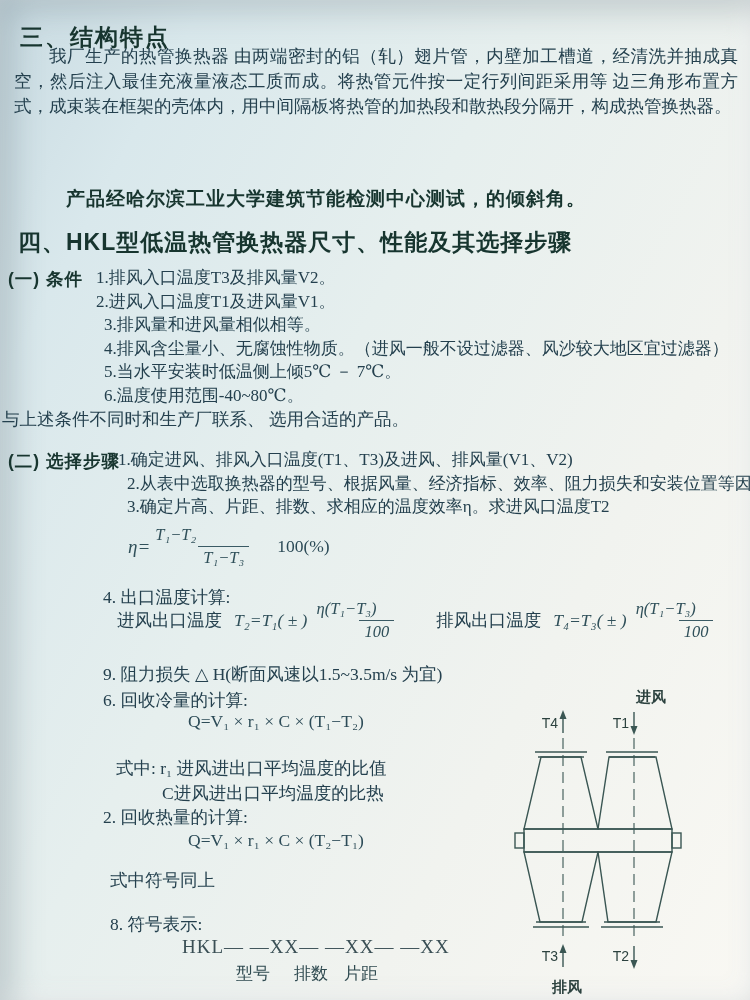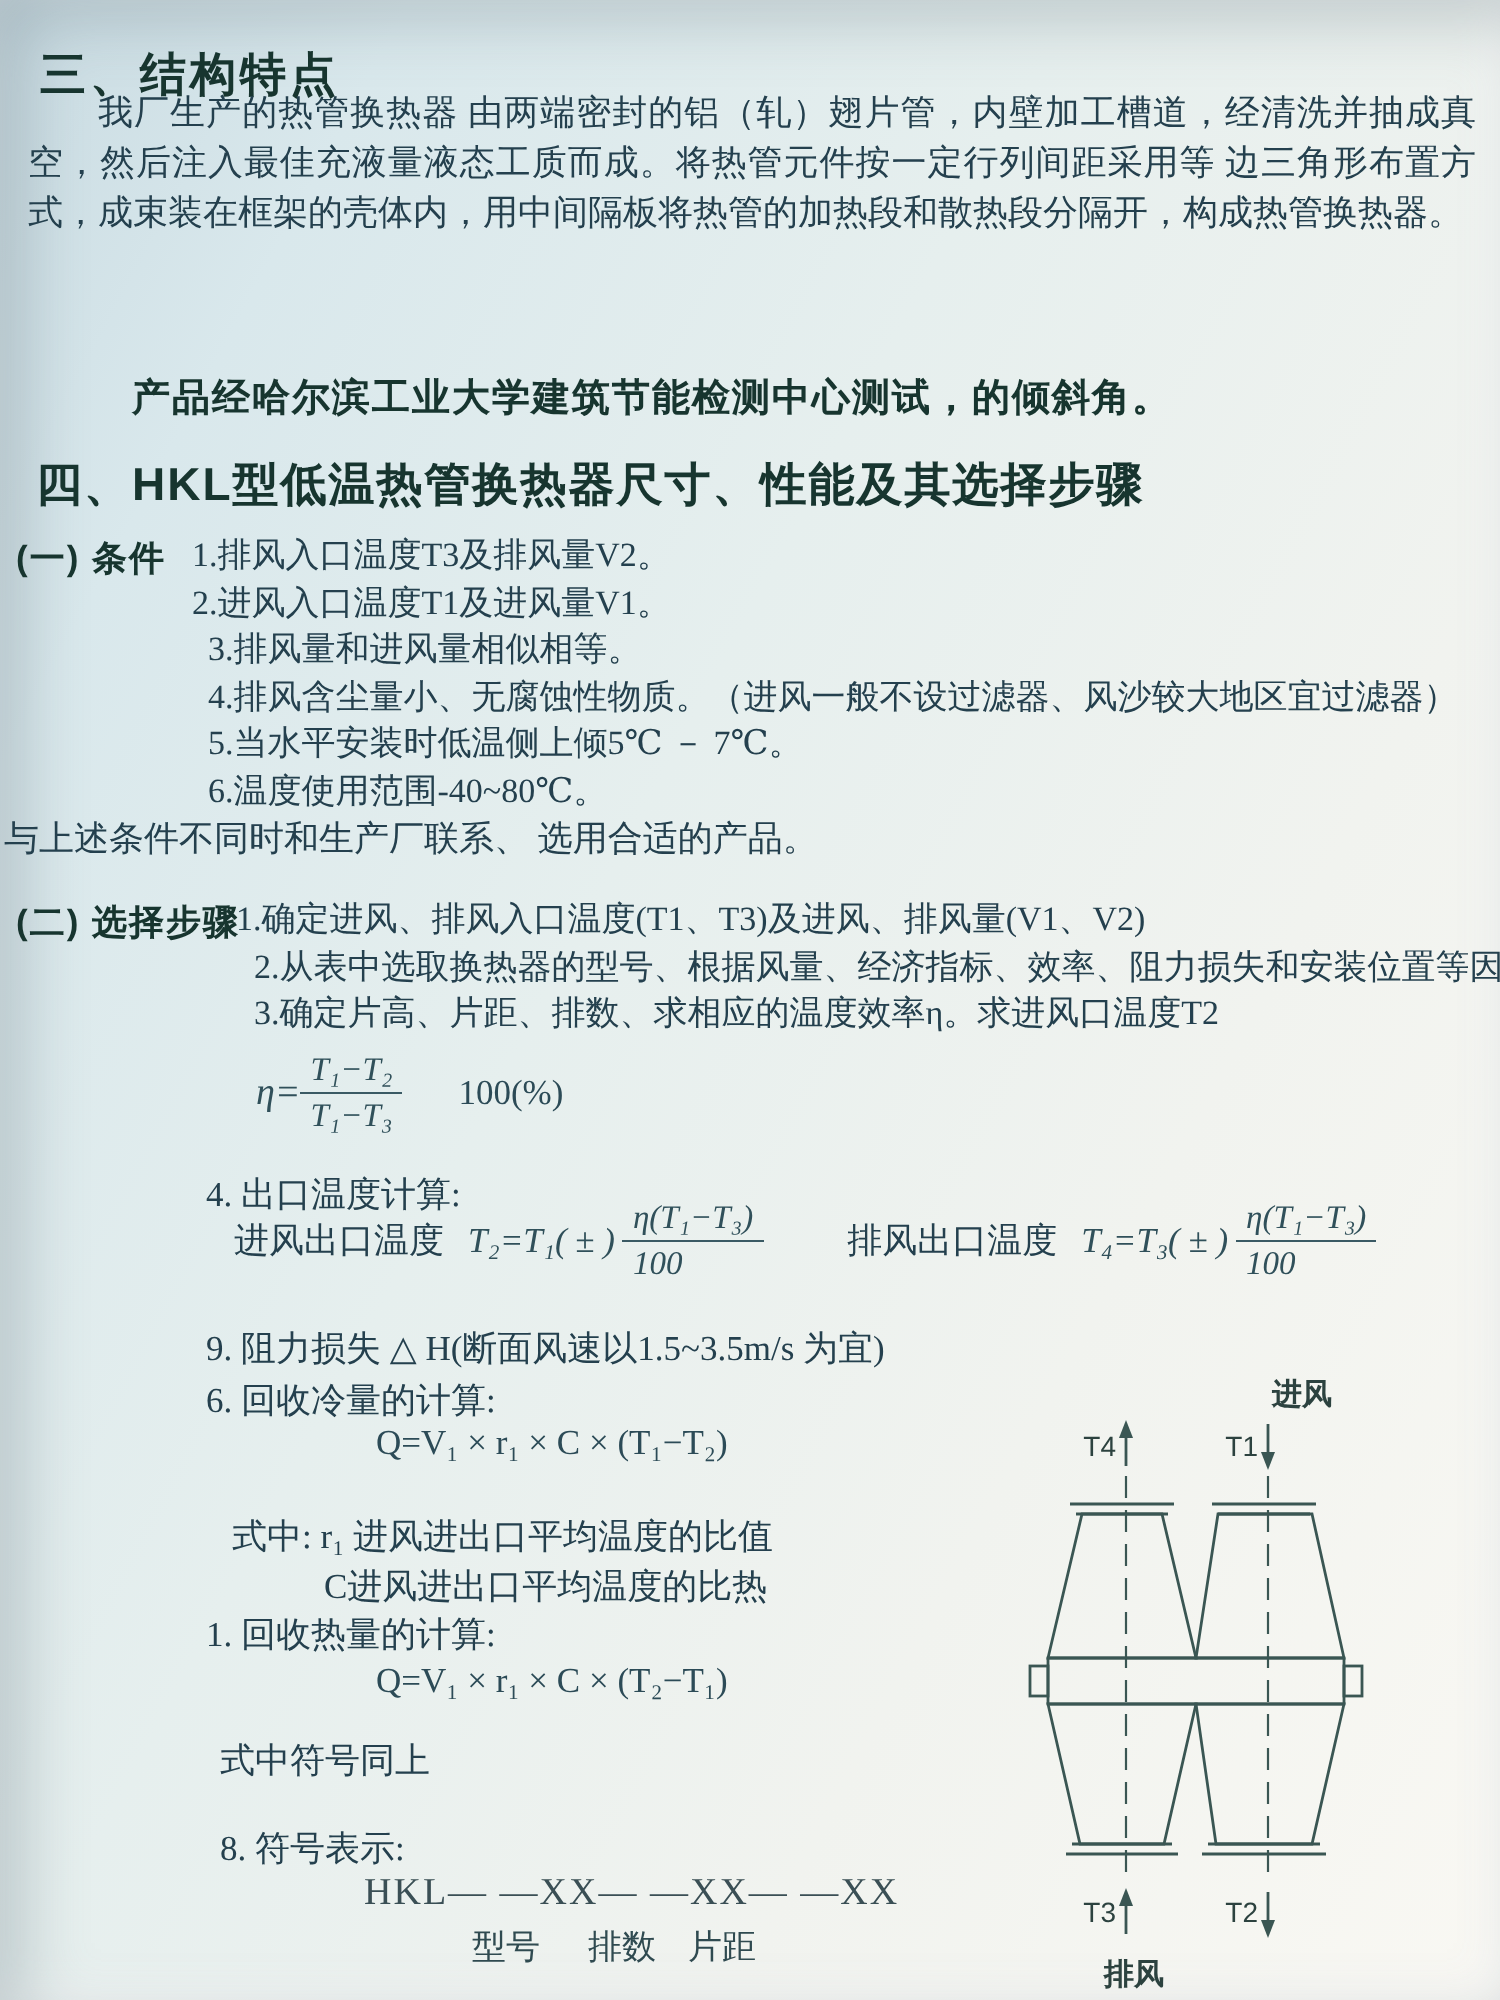--- a/index.html
+++ b/index.html
@@ -15,21 +15,21 @@
   .h1 { font-size:23px; letter-spacing:2px; }
   .body-p { width:724px; font-size:17.5px; line-height:25px; text-align:justify; color:#24404e; }
   .indent { text-indent:35px; }
   .highlight { font-size:19px; letter-spacing:1px; }
   .cond-label { font-size:17.5px; letter-spacing:1px; }
   .list-item { font-size:17px; line-height:23.5px; white-space:nowrap; color:#24404e; }
   .note { font-size:17.5px; color:#24404e; white-space:nowrap; }
   .math { font-style:italic; color:#30505a; }
   .frac { display:inline-flex; flex-direction:column; vertical-align:middle; font-size:16.5px; }
   .frac .num { padding:0 5px 1px; }
-  .frac .den { border-top:1.5px solid #3a5a64; padding:1px 5px 0; }
+  .frac .den { border-top:1.5px solid #3a5a64; padding:1px 5px 0;margin-left:48px; }
   .eq-row { display:flex; align-items:center; font-size:17px; }
   .formula { font-size:17.5px; color:#2c4b57; white-space:nowrap; }
   .step-title { font-size:17.5px; white-space:nowrap; color:#24404e; }
   .hkl-code { font-size:19px; letter-spacing:1px; color:#3a4f55; white-space:nowrap; }
   .hkl-label { position:absolute; font-size:17px; color:#2f4a50; white-space:nowrap; }
   svg text { font-family:"Liberation Sans","DejaVu Sans",sans-serif; fill:#2c423f; }
 </style>
 </head>
 <body>
 
@@ -82,21 +82,21 @@
       <span class="num">η(T₁−T₃)</span>
       <span class="den">100</span>
     </span>
   </div>
 
   <div class="abs step-title" style="left:103px; top:662px;">9. 阻力损失 △ H(断面风速以1.5~3.5m/s 为宜)</div>
   <div class="abs step-title" style="left:103px; top:688px;">6. 回收冷量的计算:</div>
   <div class="abs formula" style="left:188px; top:711px;">Q=V₁ × r₁ × C × (T₁−T₂)</div>
   <div class="abs step-title" style="left:116px; top:756px;">式中:  r₁ 进风进出口平均温度的比值</div>
   <div class="abs step-title" style="left:162px; top:781px;">C进风进出口平均温度的比热</div>
-  <div class="abs step-title" style="left:103px; top:805px;">1. 回收热量的计算:</div>
+  <div class="abs step-title" style="left:103px; top:805px;">2. 回收热量的计算:</div>
   <div class="abs formula" style="left:188px; top:830px;">Q=V₁ × r₁ × C × (T₂−T₁)</div>
   <div class="abs step-title" style="left:110px; top:868px;">式中符号同上</div>
   <div class="abs step-title" style="left:110px; top:912px;">8. 符号表示:</div>
   <div class="abs hkl-code" style="left:182px; top:936px;">HKL— —XX— —XX— —XX</div>
   <div class="abs" style="left:182px; top:962px; width:260px; height:24px;">
     <span class="hkl-label" style="left:54px;">型号</span>
     <span class="hkl-label" style="left:112px;">排数</span>
     <span class="hkl-label" style="left:162px;">片距</span>
   </div>
 

